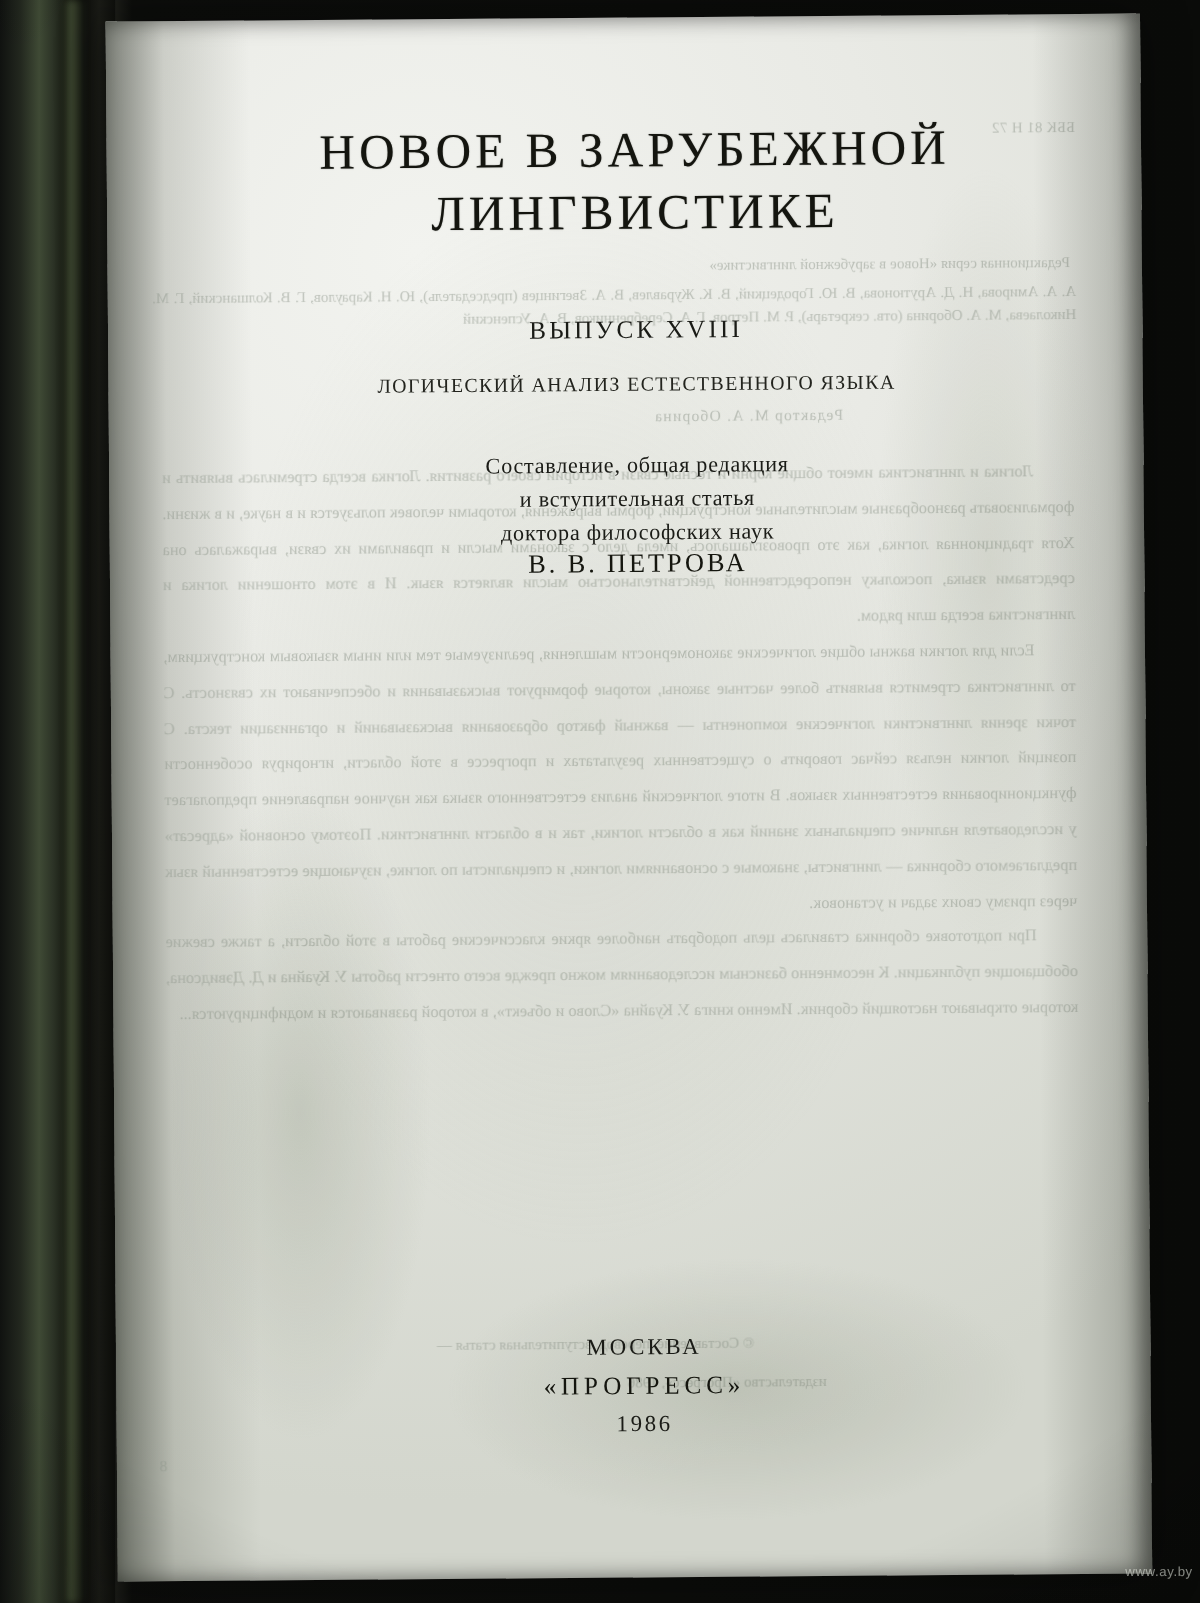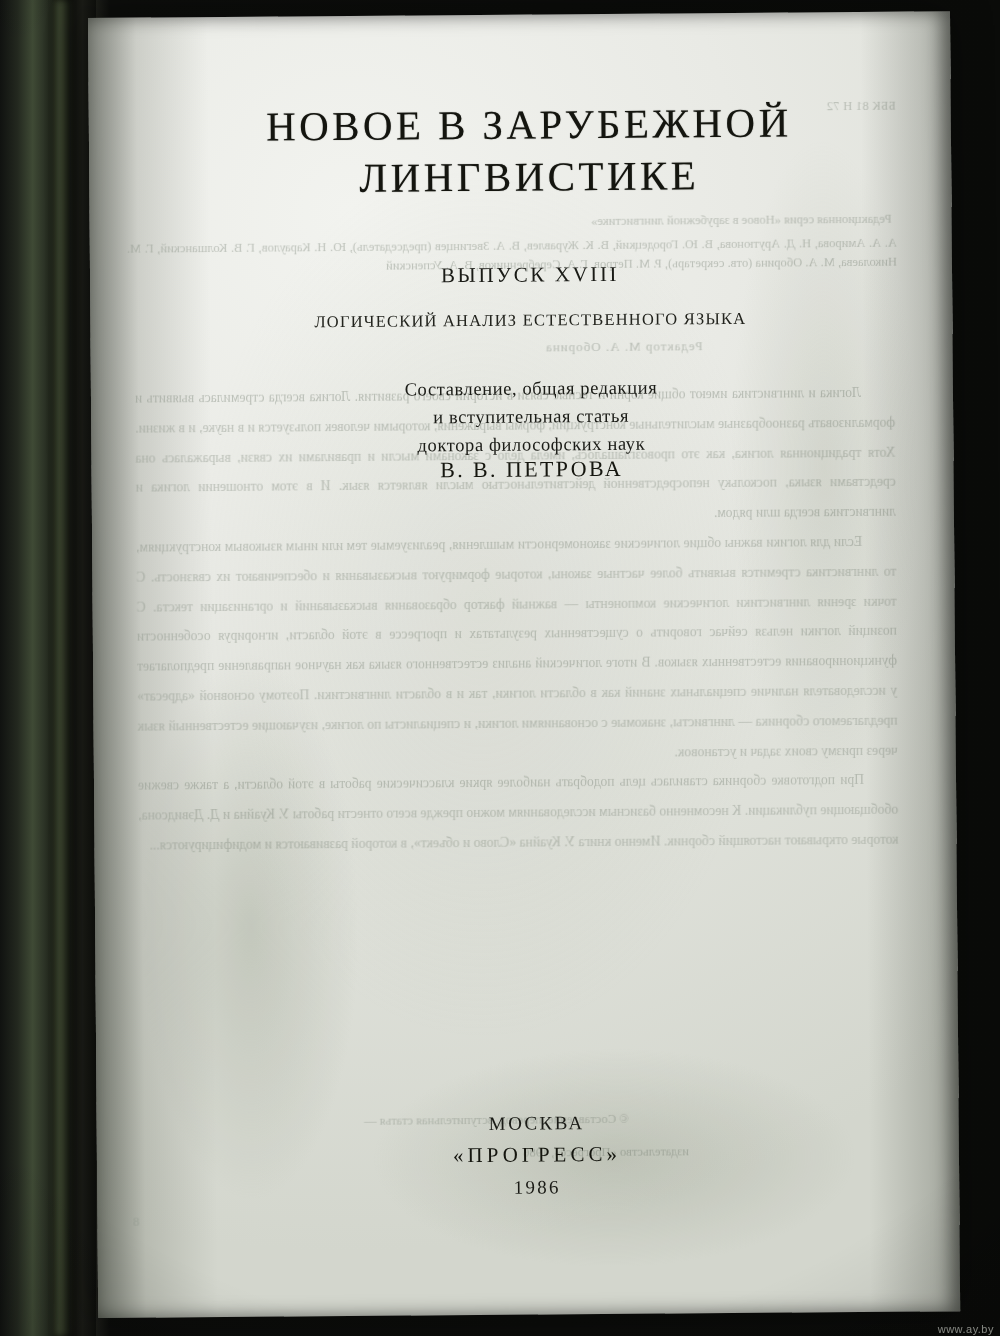--- a/index.html
+++ b/index.html
@@ -210,21 +210,21 @@
     width: 760px;
     font-size: 19px;
     letter-spacing: 2.2px;
     color: #1b1c17;
   }
 
   
   .watermark {
     position: absolute;
     right: 6px;
-    bottom: 1px;
+    bottom: 20px;
     font-family: "Liberation Sans", sans-serif;
     font-size: 11px;
     color: rgba(235,238,230,0.55);
     letter-spacing: 0.5px;
   }
 
   
   .vignette {
     position: absolute;
     inset: 0;

